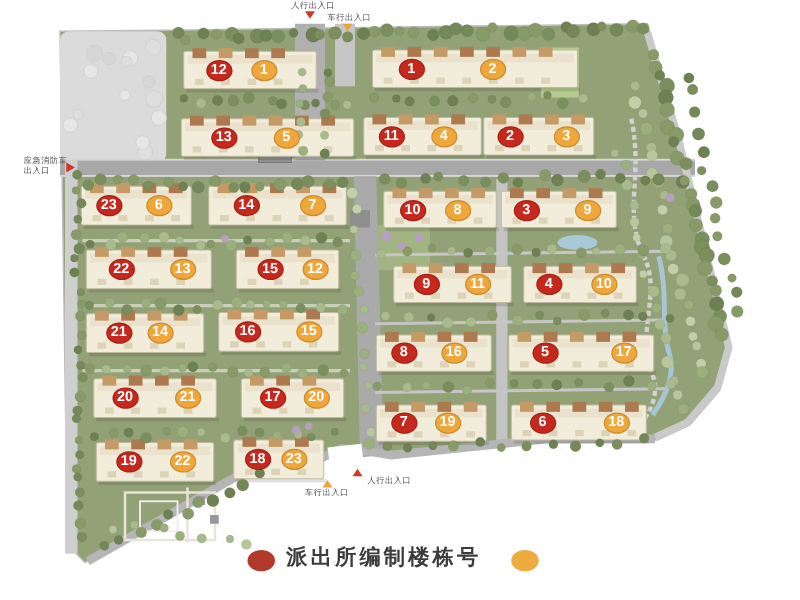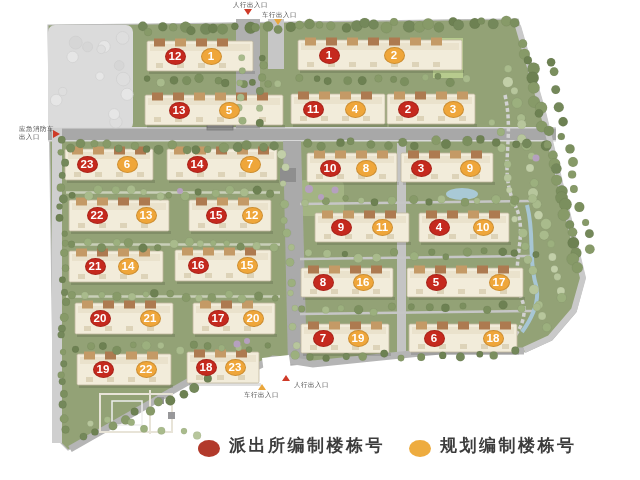--- a/index.html
+++ b/index.html
@@ -817,15 +817,14 @@
 
   <span class="tri tri-up red" style="left:282px;top:375px"></span>
   <div class="ent" style="left:294px;top:381px">人行出入口</div>
   <span class="tri tri-up orange" style="left:258px;top:384px"></span>
   <div class="ent" style="left:244px;top:391px">车行出入口</div>
 
   <div class="legend" style="left:198px;top:434px">
     <span class="dot" style="background: rgb(178, 58, 43);"></span>
     <span class="lab">派出所编制楼栋号</span>
     <span class="dot second" style="background: rgb(238, 172, 63);"></span>
-    <span class="lab">规划编制楼栋号</span>
   </div>
 </div>
 
 </body></html>

